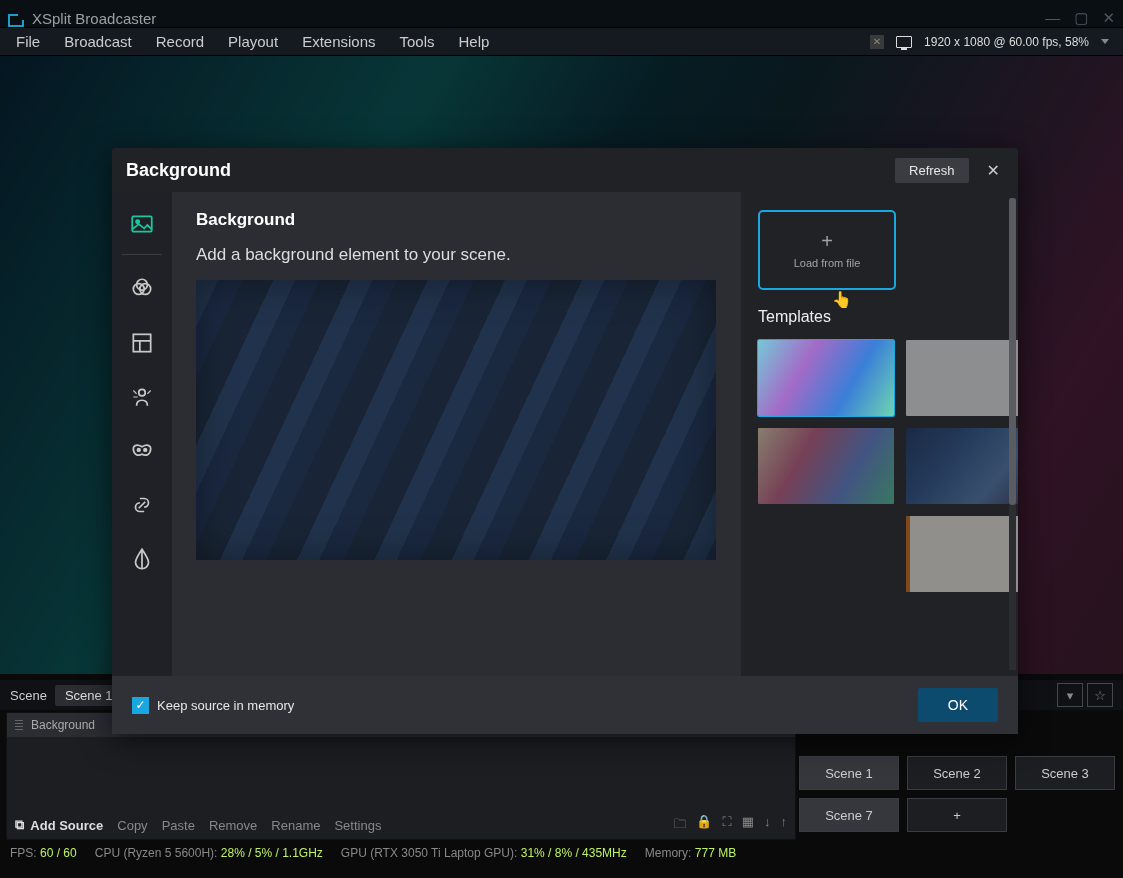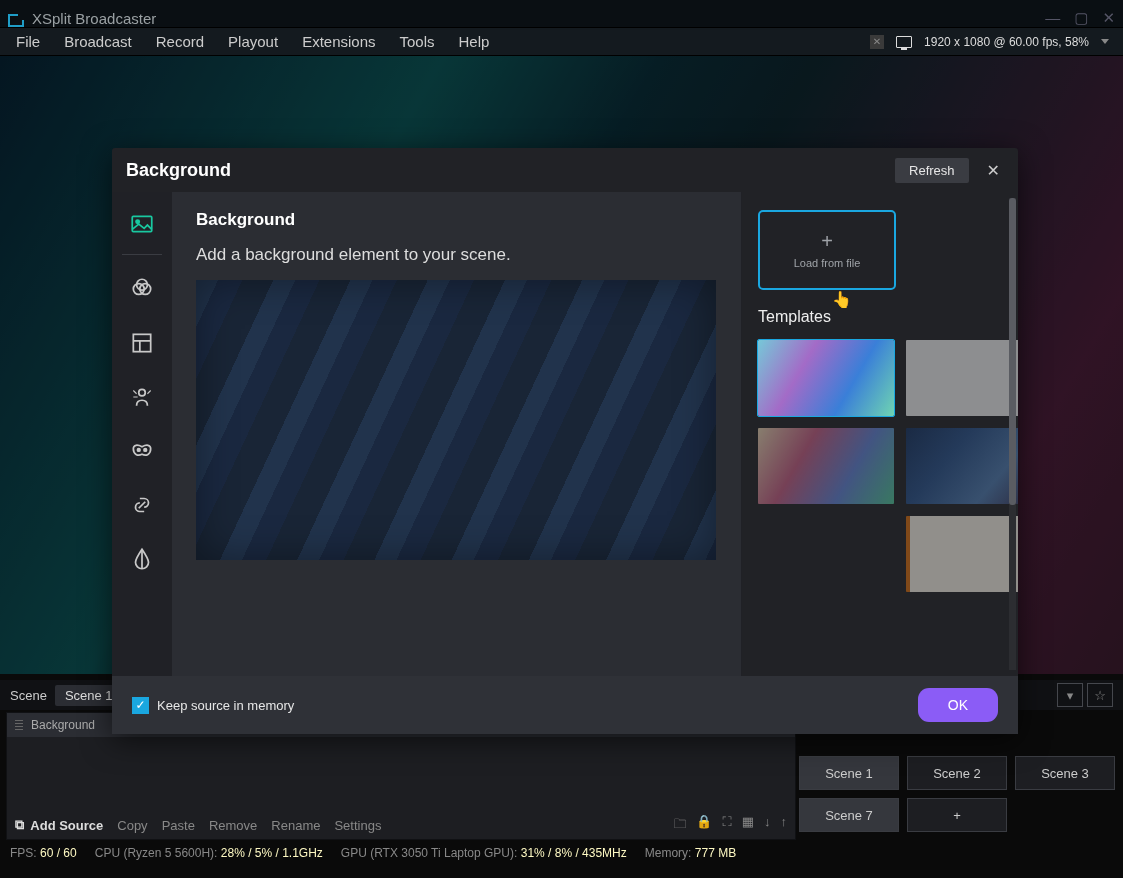--- a/index.html
+++ b/index.html
@@ -47,39 +47,39 @@
 .tpl1{background:linear-gradient(120deg,#76c8d8,#a36bc7,#3a7fd8,#6fd4b2);}
 .tpl2{background:#8d8e90;}
 .tpl3{background:linear-gradient(120deg,#e2d2b8,#c46b8f,#6e8cd8,#5fc8a2);filter:brightness(.6);}
 .tpl4{background:linear-gradient(130deg,#1a2a44,#243a5a,#38506e,#2a2438);}
 .tpl5{background:linear-gradient(to right,#d57a2a 0 4px,#f1eee8 4px 100%);filter:brightness(.6);}
 .right-scroll{position:absolute;right:2px;top:6px;bottom:6px;width:7px;background:#2c2d31;}
 .right-scroll::before{content:'';position:absolute;left:0;top:0;width:100%;height:65%;background:#5a5c62;border-radius:3px;}
 .dialog-footer{height:58px;background:#2f3137;display:flex;align-items:center;padding:0 20px;}
 .check{width:17px;height:17px;background:#1aa7e0;color:#fff;display:flex;align-items:center;justify-content:center;font-size:12px;margin-right:8px;cursor:pointer;}
 .footer-label{color:#e6e6e6;font-size:13px;}
-.ok-btn{margin-left:auto;background:#8b5cf6;color:#fff;border:none;padding:9px 30px;font-size:14px;border-radius:11px;cursor:pointer;}
+.ok-btn{margin-left:auto;background:#0c4a6e;color:#fff;border:none;padding:9px 30px;font-size:14px;border-radius:2px;cursor:pointer;}
 
 .scene-bar{position:absolute;bottom:168px;left:0;right:0;height:30px;background:#101114;display:flex;align-items:center;padding:0 10px;color:#ccc;}
 .scene-bar .scene-label{margin-right:8px;}
 .scene-bar .scene-title{background:#2b2d33;padding:3px 10px;border-radius:2px;color:#ddd;}
 .scene-bar .right{margin-left:auto;display:flex;gap:4px;}
 .scene-bar .mini-btn{width:26px;height:24px;border:1px solid #45474d;display:flex;align-items:center;justify-content:center;color:#888;}
 .source-panel{position:absolute;bottom:38px;left:6px;width:790px;height:128px;background:#1d1e22;border:1px solid #101114;}
 .source-hdr{height:24px;background:#2b2d33;display:flex;align-items:center;padding:0 8px;color:#aaa;font-size:12px;}
 .source-hdr .drag{width:8px;height:10px;background:repeating-linear-gradient(#666 0 1px,transparent 1px 3px);margin-right:8px;}
 .source-hdr .lock{margin-left:auto;margin-right:8px;}
 .source-footer{position:absolute;left:0;right:0;bottom:0;height:28px;background:#1d1e22;display:flex;align-items:center;padding:0 8px;gap:14px;color:#888;font-size:13px;}
 .source-footer .add{color:#ddd;font-weight:600;display:flex;align-items:center;gap:6px;}
 .source-footer .right-icons{margin-left:auto;display:flex;gap:10px;color:#888;}
 .scene-grid{position:absolute;right:8px;bottom:46px;display:grid;grid-template-columns:repeat(3,100px);gap:8px;}
 .scene-btn{height:34px;border:1px solid #3a3c42;background:#1d1e22;color:#ccc;display:flex;align-items:center;justify-content:center;font-size:13px;cursor:pointer;}
 .scene-btn.active{background:#35373d;}
 .status-bar{position:absolute;left:0;right:0;bottom:14px;height:22px;background:#0a0a0a;display:flex;align-items:center;padding:0 10px;color:#888;font-size:12px;gap:18px;}
-.status-bar .val{color:#fef9c3;}
+.status-bar .val{color:#bef264;}
 .bottom-edge{position:absolute;left:0;right:0;bottom:0;height:14px;background:#0a0a0a;}
 </style>
 </head>
 <body>
 
 <div class="titlebar">
   <div class="logo"></div>
   <div class="app-title">XSplit Broadcaster</div>
   <div class="win-controls">
     <span>—</span>

